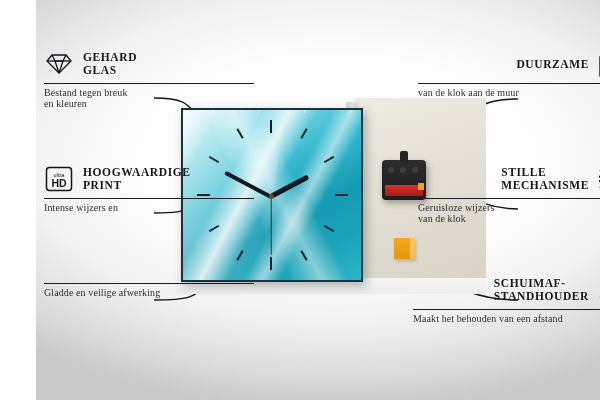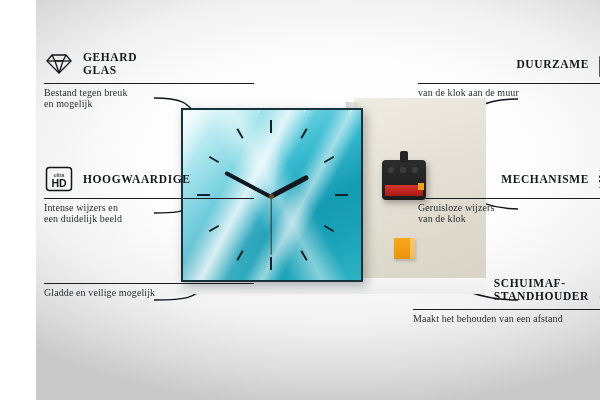--- a/index.html
+++ b/index.html
@@ -180,44 +180,44 @@
         </g>
           </svg>
       </span>
       <div>
         <div class="ftitle">GEHARD</div>
         <div class="ftitle">GLAS</div>
       </div>
     </div>
     <div class="frule"></div>
     <div class="fsub">Bestand tegen breuk</div>
-    <div class="fsub">en mogelijk</div>
+    <div class="fsub">en kleuren</div>
   </div>
 
   <div class="feature left" style="top:165px;">
     <div class="fhead">
       <span class="ficon">
         <svg width="28" height="26" viewBox="0 0 28 26">
           <rect x="1.5" y="1.5" width="25" height="23" rx="3" fill="none" stroke="#14161a" stroke-width="1.5"></rect>
           <text x="14" y="11" font-family="Liberation Sans, sans-serif" font-size="5.6" text-anchor="middle" fill="#14161a">ultra</text>
           <text x="14" y="21" font-family="Liberation Sans, sans-serif" font-size="10.5" font-weight="bold" text-anchor="middle" fill="#14161a">HD</text>
         </svg>
       </span>
       <div>
         <div class="ftitle">HOOGWAARDIGE</div>
+        <div class="ftitle">PRINT</div>
       </div>
     </div>
     <div class="frule"></div>
     <div class="fsub">Intense wijzers en</div>
-    <div class="fsub">een duidelijk beeld</div>
   </div>
 
   <div class="feature left" style="top:278px;">
     <div class="frule"></div>
-    <div class="fsub">Gladde en veilige mogelijk</div>
+    <div class="fsub">Gladde en veilige afwerking</div>
   </div>
 
   <div class="feature right" style="top:50px;">
     <div class="fhead">
       <span class="ficon">
         <svg width="30" height="27" viewBox="0 0 30 27">
             <g fill="none" stroke="#14161a" stroke-width="1.4">
           <path d="M15 1 L11 6 H19 Z"></path>
           <rect x="2" y="6" width="26" height="19"></rect>
           <path d="M4.5 22 L11 13 L16 19 L19 15.5 L25.5 22 Z"></path>
@@ -237,20 +237,21 @@
     <div class="fhead">
       <span class="ficon">
         <svg width="28" height="27" viewBox="0 0 28 27">
             <g fill="none" stroke="#14161a" stroke-width="1.9">
           <path d="M14 2.6 l3.3 1.1 2.6-2.0 2.4 2.6 -1.3 3.0 2.0 2.6 3.2 .4 .3 3.5 -3.0 1.3 -1.1 3.1 1.6 2.8 -2.6 2.4 -2.9-1.5 -3.0 1.2 -.9 3.1 -3.5 .1 -1.2-3.0 -3.1-1.0 -2.7 1.7 -2.5-2.5 1.4-2.9 -1.1-3.1 -3.1-.8 .1-3.5 3.1-1.1 1.2-3.0 -1.5-2.8 2.7-2.3Z"></path>
           <circle cx="14" cy="13.5" r="4.3"></circle>
         </g>
           </svg>
       </span>
       <div>
+        <div class="ftitle">STILLE</div>
         <div class="ftitle">MECHANISME</div>
       </div>
     </div>
     <div class="frule"></div>
     <div class="fsub">Geruisloze wijzers</div>
     <div class="fsub">van de klok</div>
   </div>
 
   <div class="feature right" style="top:276px;width:215px;">
     <div class="fhead">

